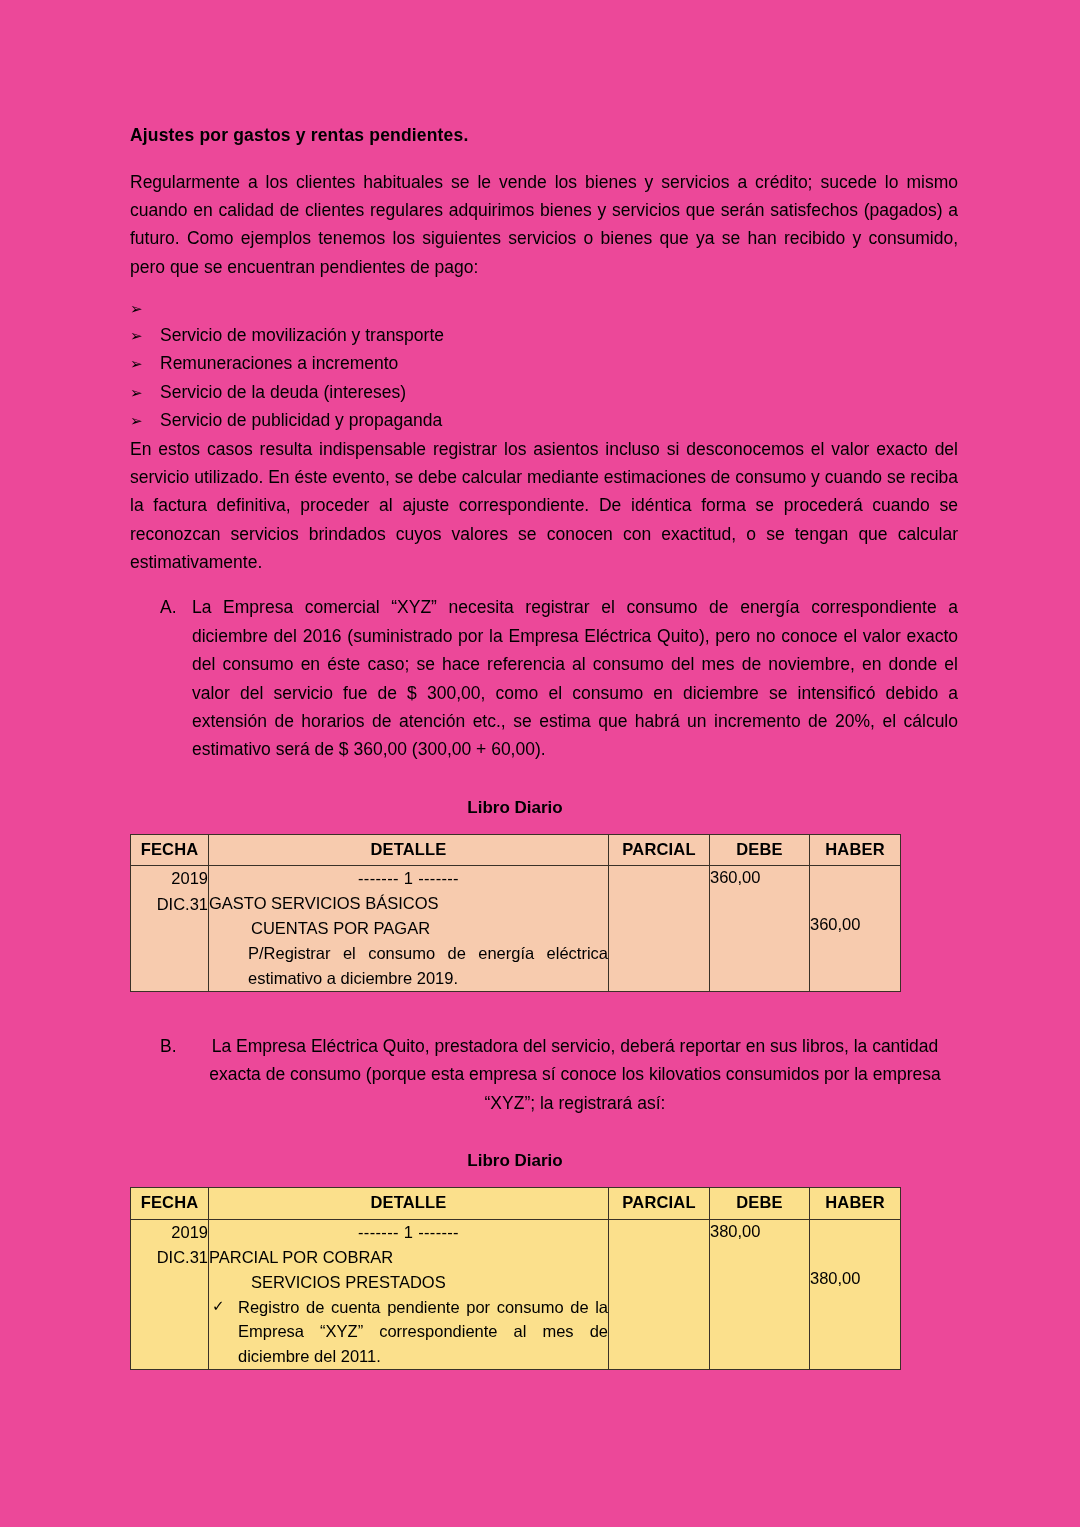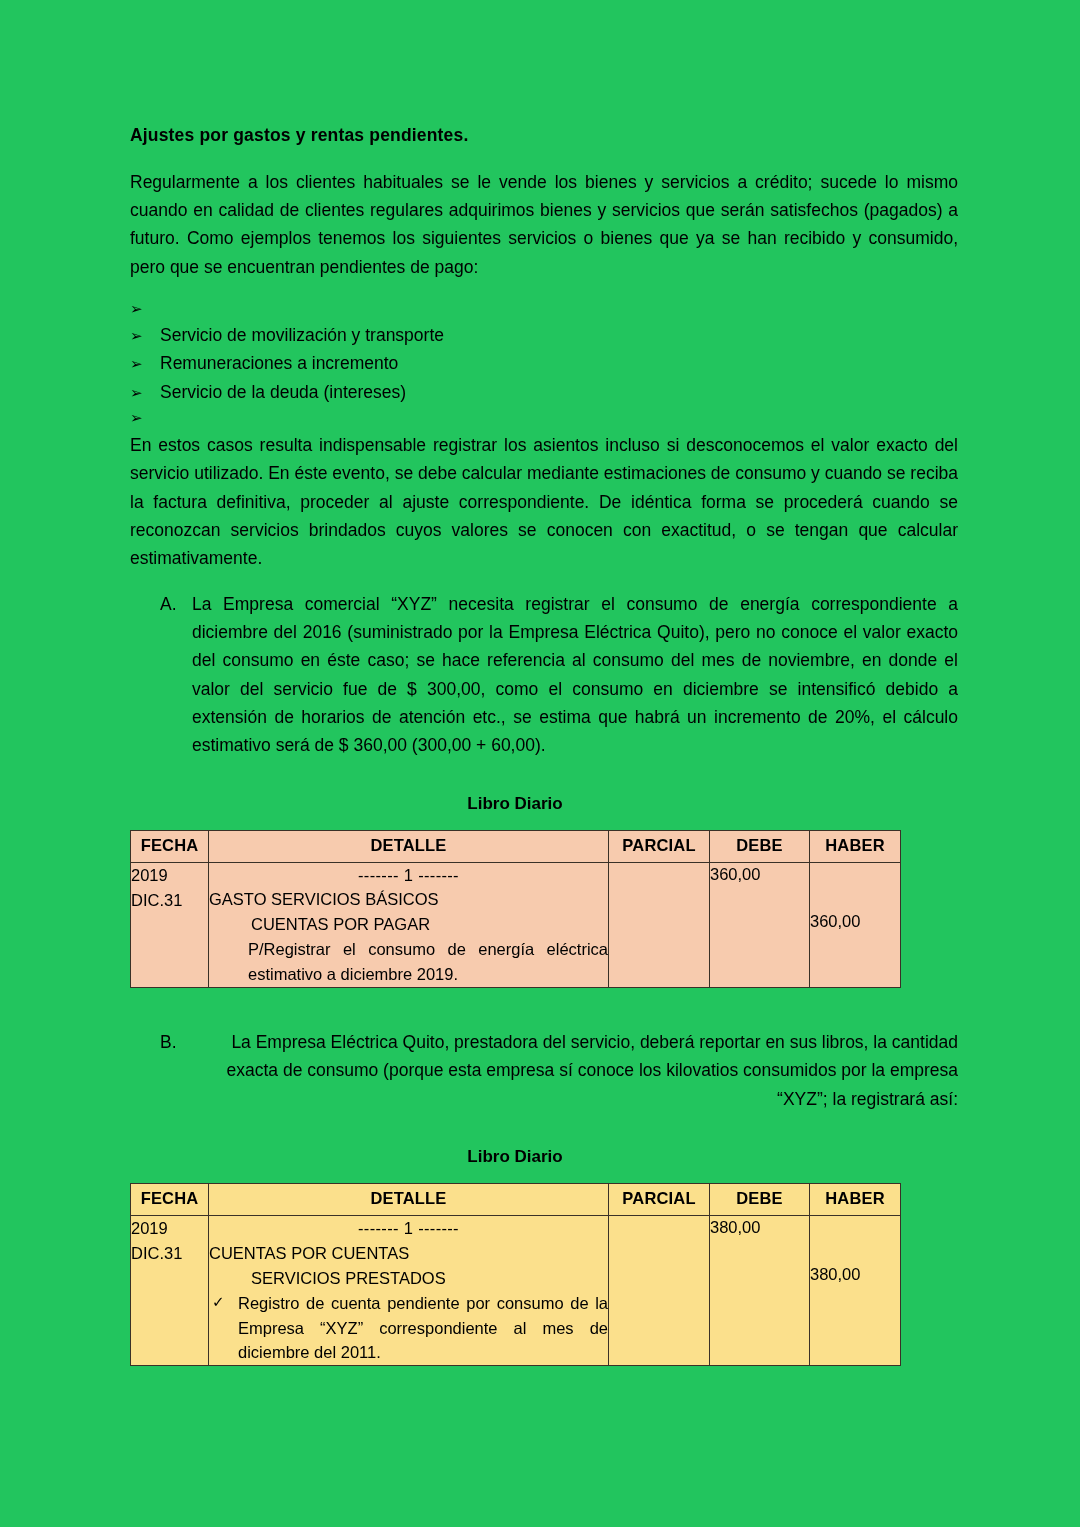--- a/index.html
+++ b/index.html
@@ -16,21 +16,21 @@
     color: #000000;
     overflow: hidden;
   }
 
   .page {
     position: absolute;
     left: 0;
     top: 0;
     width: 1080px;
     height: 1527px;
-    background: #22c55e;
+    background: #ec4899;
   }
 
   .content {
     position: absolute;
     left: 130px;
     top: 124px;
     width: 828px;
   }
 
   
@@ -85,21 +85,21 @@
     font-size: 17.5px;
     line-height: 1.62;
   }
   .alpha-body {
     flex: 1 1 auto;
     font-size: 17.5px;
     line-height: 1.62;
     text-align: justify;
     text-justify: inter-word;
   }
-  .alpha-body.nojustify { text-align: right; }
+  .alpha-body.nojustify { text-align: center; }
 
   
   .table-block { margin-top: 34px; }
 
   .table-caption {
     font-size: 17px;
     font-weight: bold;
     text-align: center;
     margin: 0 0 16px 0;
     width: 770px;
@@ -130,21 +130,21 @@
   
   .col-fecha  { width: 78px; }
   .col-detalle{ width: 400px; }
   .col-parcial{ width: 101px; }
   .col-debe   { width: 100px; }
   .col-haber  { width: 91px; }
 
   
   td.c-fecha {
     padding: 5px 0 0 7px;
-    text-align: left;
+    text-align: right;
   }
   td.c-detalle { padding: 5px 10px 7px 10px; }
   td.c-amount  { padding: 5px 10px 0 10px; text-align: left; }
   td.c-amount.lower { padding-top: 47px; }
 
   .fecha-line { display: block; line-height: 1.52; }
 
   .entry-sep {
     text-align: center;
     letter-spacing: 0.02em;
@@ -206,20 +206,21 @@
       <li class="bullet-item">
         <span class="bullet-glyph">➢</span>
         <span class="bullet-text">Remuneraciones a incremento</span>
       </li>
       <li class="bullet-item">
         <span class="bullet-glyph">➢</span>
         <span class="bullet-text">Servicio de la deuda (intereses)</span>
       </li>
       <li class="bullet-item">
         <span class="bullet-glyph">➢</span>
+        <span class="bullet-text">Servicio de publicidad y propaganda</span>
       </li>
     </ul>
 
     <p class="para">En estos casos resulta indispensable registrar los asientos incluso si desconocemos el valor exacto del servicio utilizado.  En éste evento, se debe calcular mediante estimaciones de consumo y cuando se reciba la factura definitiva, proceder al ajuste correspondiente.  De idéntica forma se procederá cuando se reconozcan servicios brindados cuyos valores se conocen con exactitud, o se tengan que calcular estimativamente.</p>
 
 
     <div class="alpha-item">
       <span class="alpha-marker">A.</span>
       <span class="alpha-body">La Empresa comercial “XYZ” necesita registrar el consumo de energía correspondiente a diciembre del 2016 (suministrado por la Empresa Eléctrica Quito), pero no conoce el valor exacto del consumo en éste caso; se hace referencia al consumo del mes de noviembre, en donde el valor del servicio fue de $ 300,00, como el consumo en diciembre se intensificó debido a extensión de horarios de atención etc., se estima que habrá un incremento de 20%, el cálculo estimativo será de $ 360,00 (300,00 + 60,00).</span>
     </div>
@@ -292,21 +293,21 @@
           </tr>
         </thead>
         <tbody>
           <tr>
             <td class="c-fecha">
               <span class="fecha-line">2019</span>
               <span class="fecha-line">DIC.31</span>
             </td>
             <td class="c-detalle">
               <div class="entry-sep">------- 1 -------</div>
-              <div class="acct-main">CUENTAS POR CUENTAS</div>
+              <div class="acct-main">PARCIAL POR COBRAR</div>
               <div class="acct-sub">SERVICIOS PRESTADOS</div>
               <div class="memo-check">
                 <span class="check-glyph">✓</span>
                 <span class="memo-check-text">Registro de cuenta pendiente por consumo de la Empresa “XYZ” correspondiente al mes de diciembre del 2011.</span>
               </div>
             </td>
             <td class="c-amount"></td>
             <td class="c-amount">380,00</td>
             <td class="c-amount lower">380,00</td>
           </tr>

